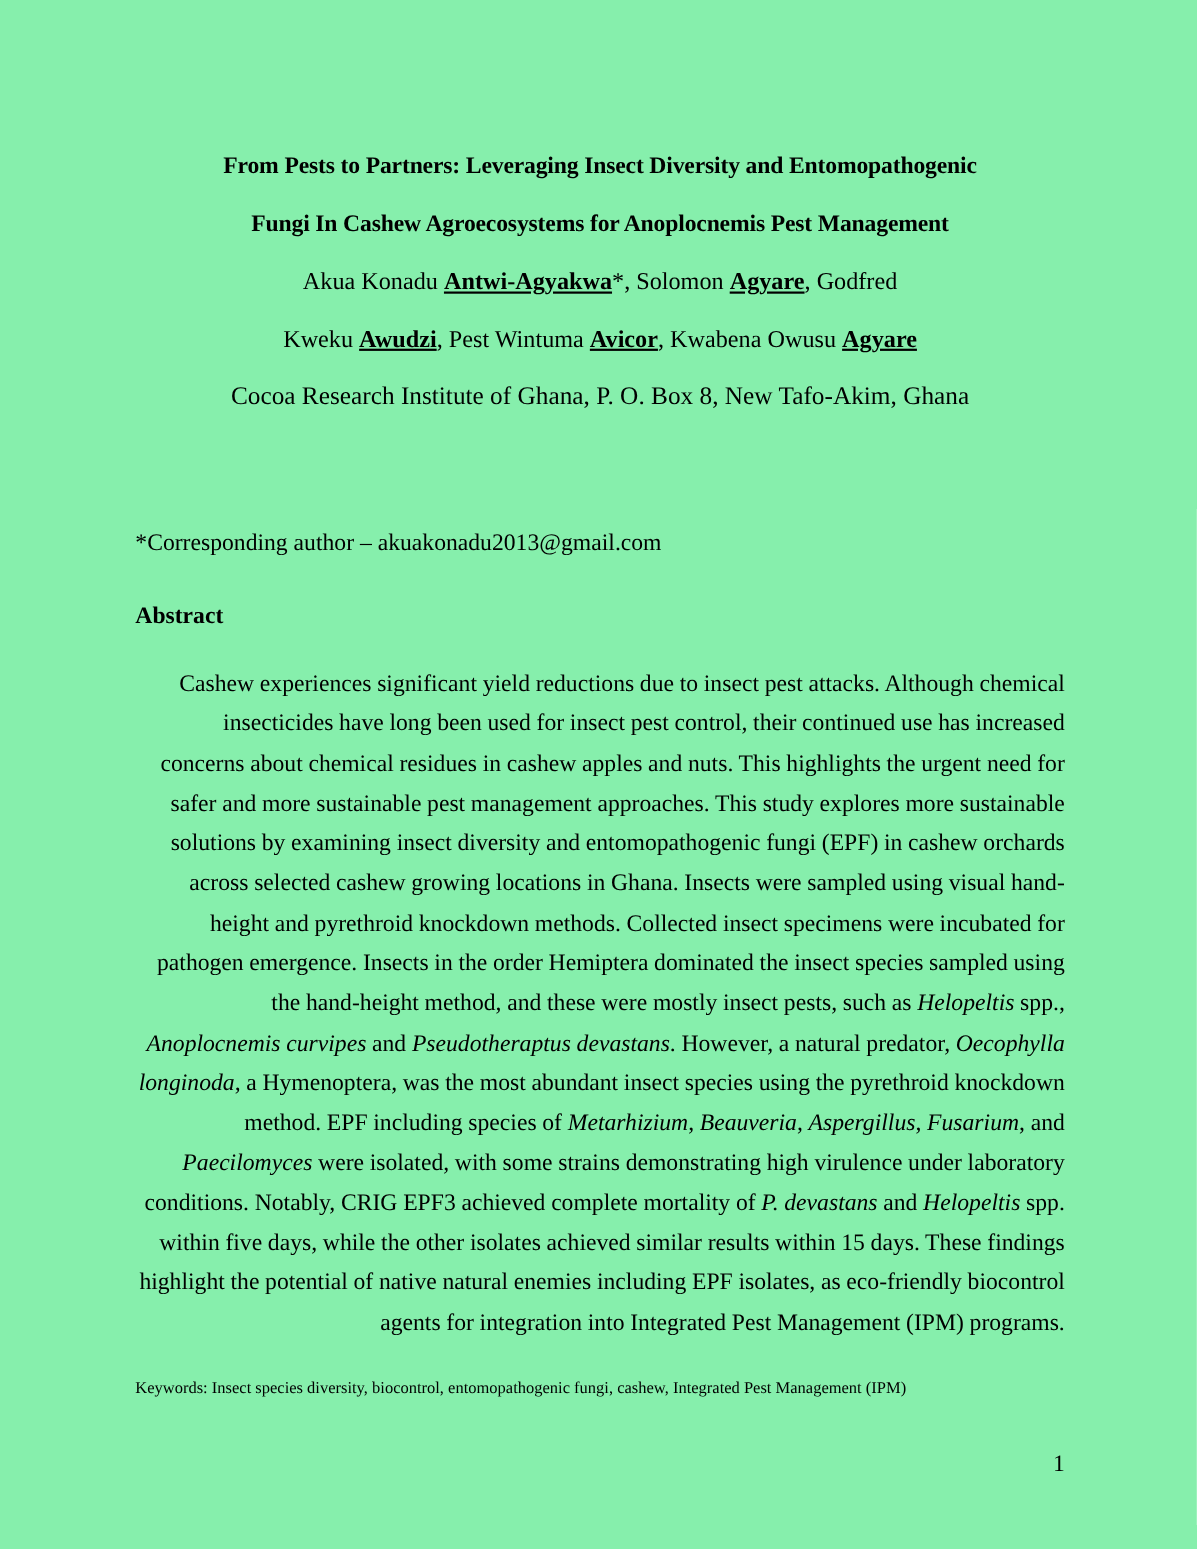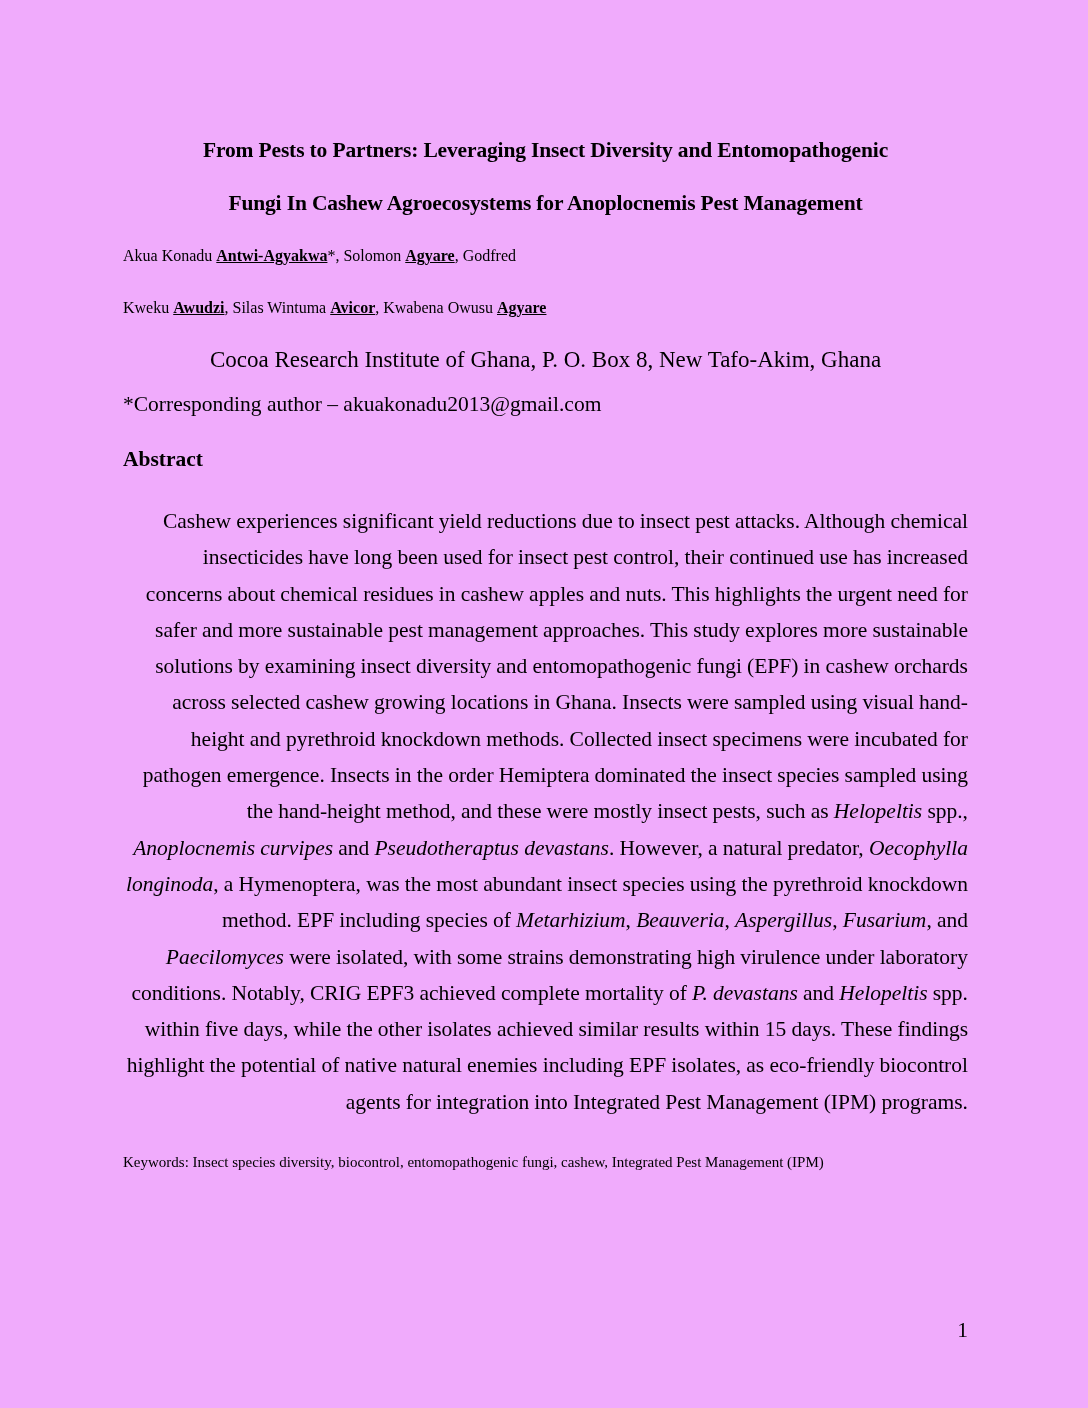--- a/index.html
+++ b/index.html
@@ -13,21 +13,21 @@
     position: relative;
     font-family: "Liberation Serif", "DejaVu Serif", serif;
     color: #000000;
     overflow: hidden;
   }
   .page {
     position: absolute;
     left: 0; top: 0;
     width: 1088px;
     height: 1408px;
-    background: #f0abfc;
+    background: #86efac;
   }
   .content {
     position: absolute;
     left: 123px;
     top: 0;
     width: 845px;
   }
 
   
   .title {
@@ -35,43 +35,45 @@
     font-weight: bold;
     font-size: 21.5px;
     line-height: 53px;
     letter-spacing: -0.15px;
   }
   .title-line-1 { margin-top: 124px; }
   .title-line-2 { }
 
   
   .authors {
-    font-size: 16px;
+    text-align: center;
+    font-size: 22px;
     line-height: 52px;
   }
   .authors b {
     font-weight: bold;
     text-decoration: underline;
   }
   .affiliation {
     text-align: center;
     font-size: 23px;
     line-height: 52px;
   }
 
   
   .corresponding {
+    margin-top: 89px;
     font-size: 21.5px;
     line-height: 36px;
     text-align: left;
   }
 
   
   .section-heading {
-    margin-top: 19px;
+    margin-top: 30px;
     font-size: 21.5px;
     font-weight: bold;
     line-height: 36px;
     text-align: left;
   }
 
   
   .body-para {
     margin-top: 26px;
     font-size: 21.5px;
@@ -104,21 +106,21 @@
 <div class="page">
 
   <div class="content">
 
     <div class="title title-line-1">From Pests to Partners: Leveraging Insect Diversity and Entomopathogenic</div>
 
     <div class="title title-line-2">Fungi In Cashew Agroecosystems for Anoplocnemis Pest Management</div>
 
     <div class="authors"><span>Akua Konadu </span><b>Antwi-Agyakwa</b><span>*, Solomon </span><b>Agyare</b><span>, Godfred</span></div>
 
-    <div class="authors"><span>Kweku </span><b>Awudzi</b><span>, Silas Wintuma </span><b>Avicor</b><span>, Kwabena Owusu </span><b>Agyare</b></div>
+    <div class="authors"><span>Kweku </span><b>Awudzi</b><span>, Pest Wintuma </span><b>Avicor</b><span>, Kwabena Owusu </span><b>Agyare</b></div>
 
     <div class="affiliation">Cocoa Research Institute of Ghana, P. O. Box 8, New Tafo-Akim, Ghana</div>
 
     <div class="corresponding">*Corresponding author – akuakonadu2013@gmail.com</div>
 
     <div class="section-heading">Abstract</div>
 
     <div class="body-para"><span>Cashew experiences significant yield reductions due to insect pest attacks. Although chemical insecticides have long been used for insect pest control, their continued use has increased concerns about chemical residues in cashew apples and nuts. This highlights the urgent need for safer and more sustainable pest management approaches. This study explores more sustainable solutions by examining insect diversity and entomopathogenic fungi (EPF) in cashew orchards across selected cashew growing locations in Ghana. Insects were sampled using visual hand-height and pyrethroid knockdown methods. Collected insect specimens were incubated for pathogen emergence. Insects in the order Hemiptera dominated the insect species sampled using the hand-height method, and these were mostly insect pests, such as </span><i>Helopeltis</i><span> spp., </span><i>Anoplocnemis curvipes</i><span> and </span><i>Pseudotheraptus devastans</i><span>. However, a natural predator, </span><i>Oecophylla longinoda</i><span>, a Hymenoptera, was the most abundant insect species using the pyrethroid knockdown method. EPF including species of </span><i>Metarhizium</i><span>, </span><i>Beauveria</i><span>, </span><i>Aspergillus</i><span>, </span><i>Fusarium</i><span>, and </span><i>Paecilomyces</i><span> were isolated, with some strains demonstrating high virulence under laboratory conditions. Notably, CRIG EPF3 achieved complete mortality of </span><i>P. devastans</i><span> and </span><i>Helopeltis</i><span> spp. within five days, while the other isolates achieved similar results within 15 days. These findings highlight the potential of native natural enemies including EPF isolates, as eco-friendly biocontrol agents for integration into Integrated Pest Management (IPM) programs.</span></div>
 
     <div class="keywords-para">Keywords: Insect species diversity, biocontrol, entomopathogenic fungi, cashew, Integrated Pest Management (IPM)</div>

